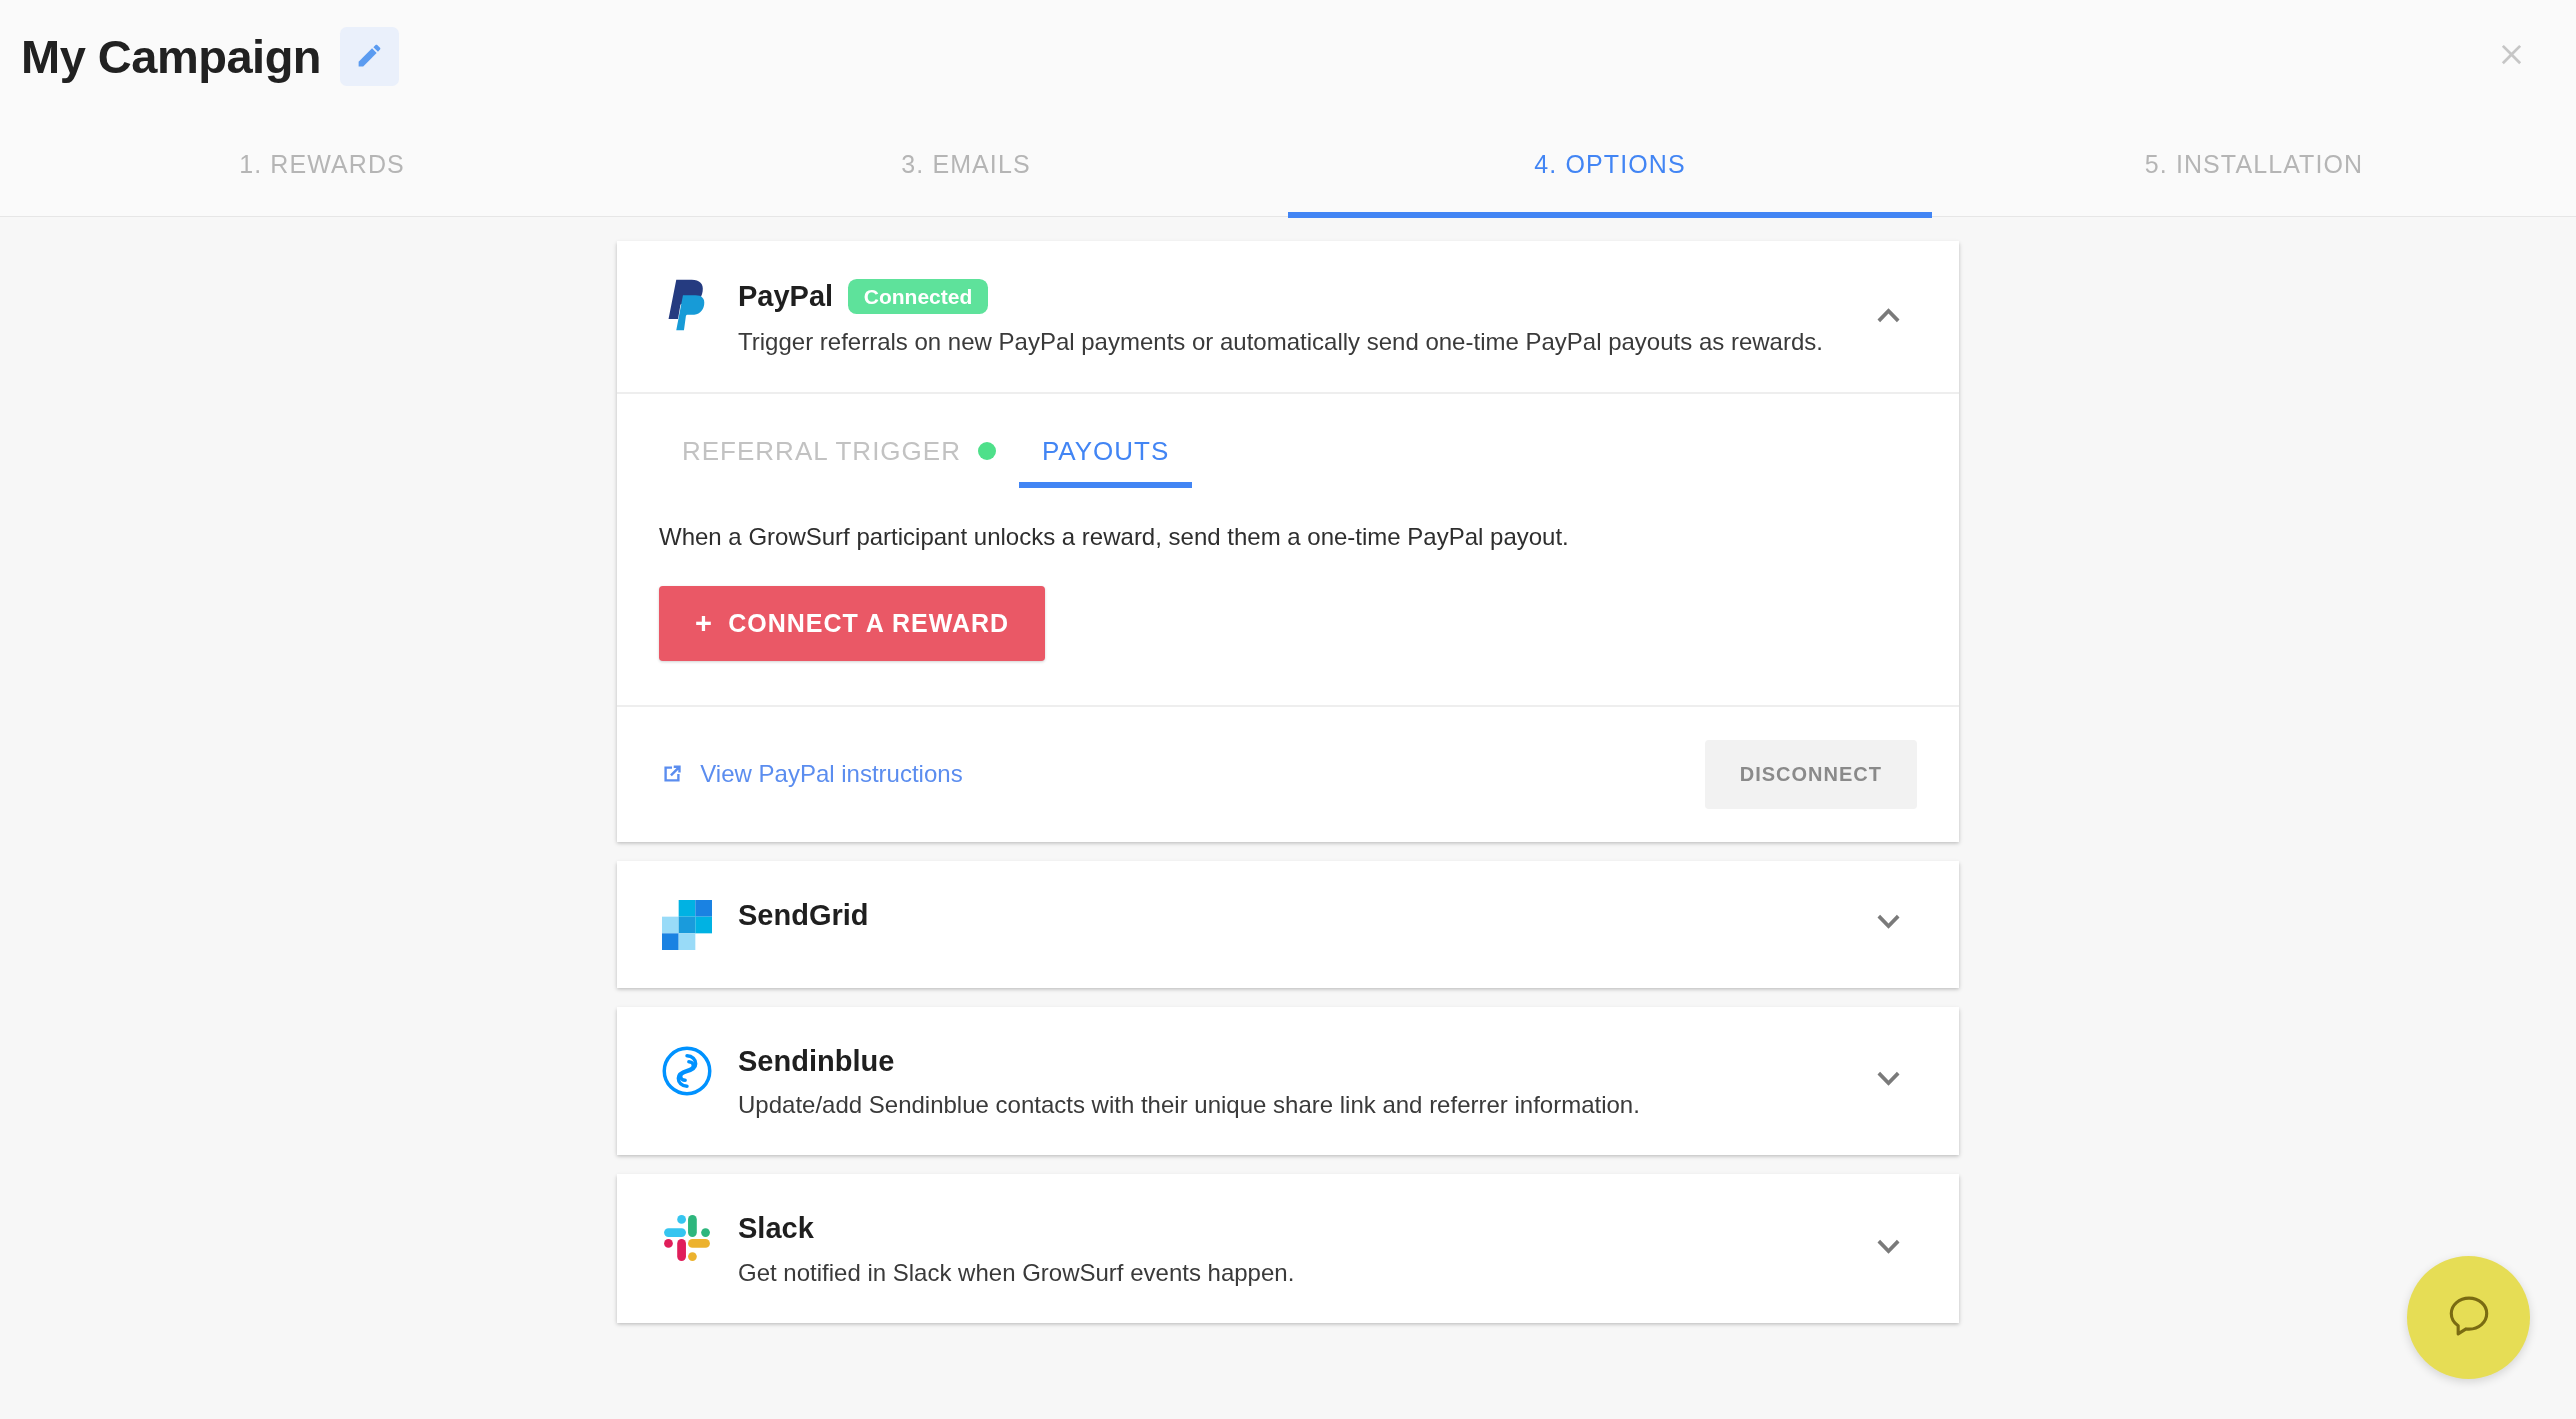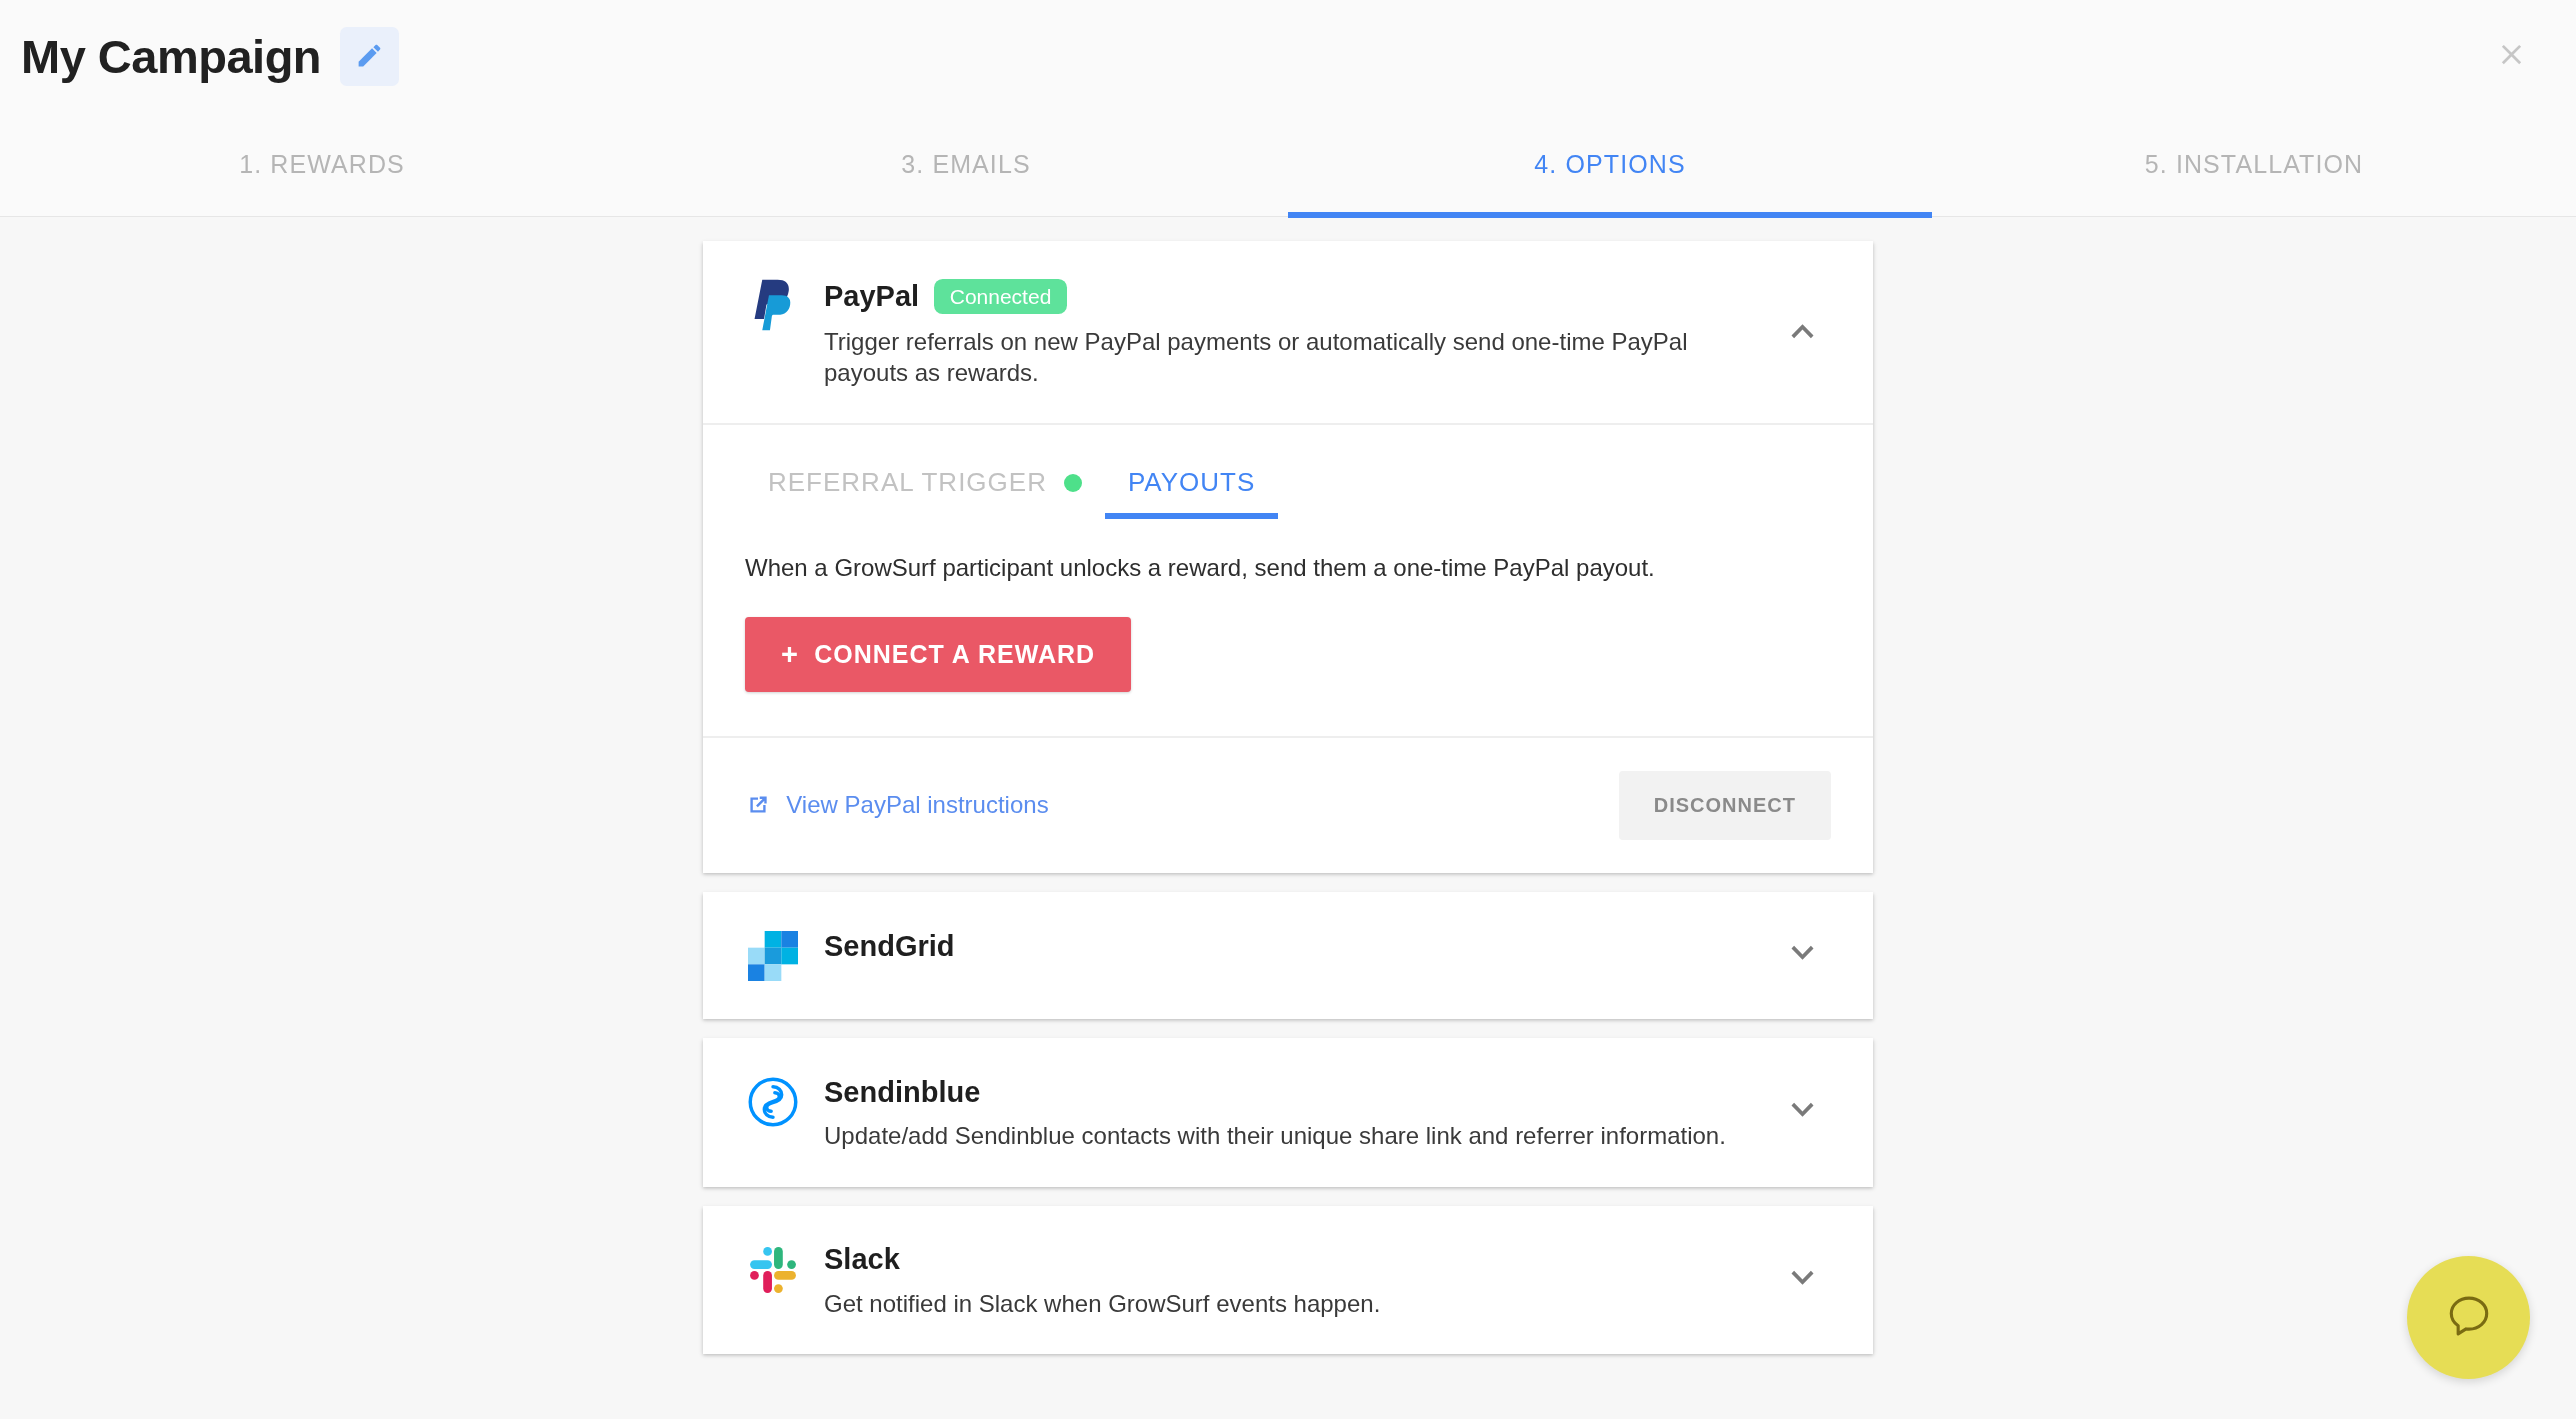--- a/index.html
+++ b/index.html
@@ -85,21 +85,21 @@
   }
 
   
   .page {
     height: calc(1419px - 113px - 104px);
     overflow: hidden;
     background: #f7f7f7;
     padding-top: 24px;
   }
   .content {
-    width: 1170px;
+    width: 1342px;
     margin: 0 auto;
   }
   .card {
     background: #ffffff;
     box-shadow: 0 1.9px 4.8px rgba(0,0,0,0.16), 0 1.9px 2.9px rgba(0,0,0,0.10);
     margin-bottom: 19px;
   }
 
   .card-head {
     display: flex;
@@ -126,21 +126,21 @@
   .card-title {
     font-size: 29px;
     font-weight: bold;
     color: #1f1f1f;
   }
   .badge {
     margin-left: 15.3px;
     background: #5ee29b;
     color: #ffffff;
     font-size: 21px;
-    font-weight: normal;
+    font-weight: bold;
     padding: 6.7px 15.3px 7.7px 15.3px;
     border-radius: 8.6px;
     line-height: 1;
   }
   .card-desc {
     font-size: 24px;
     color: #3a3a3a;
     line-height: 1.3;
   }
   .chevron {

